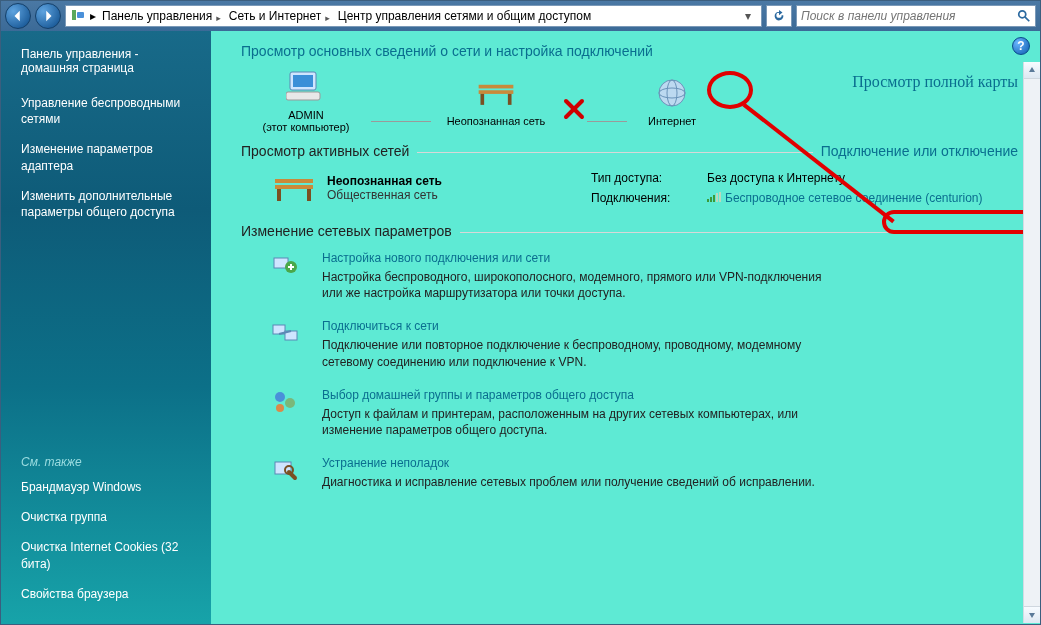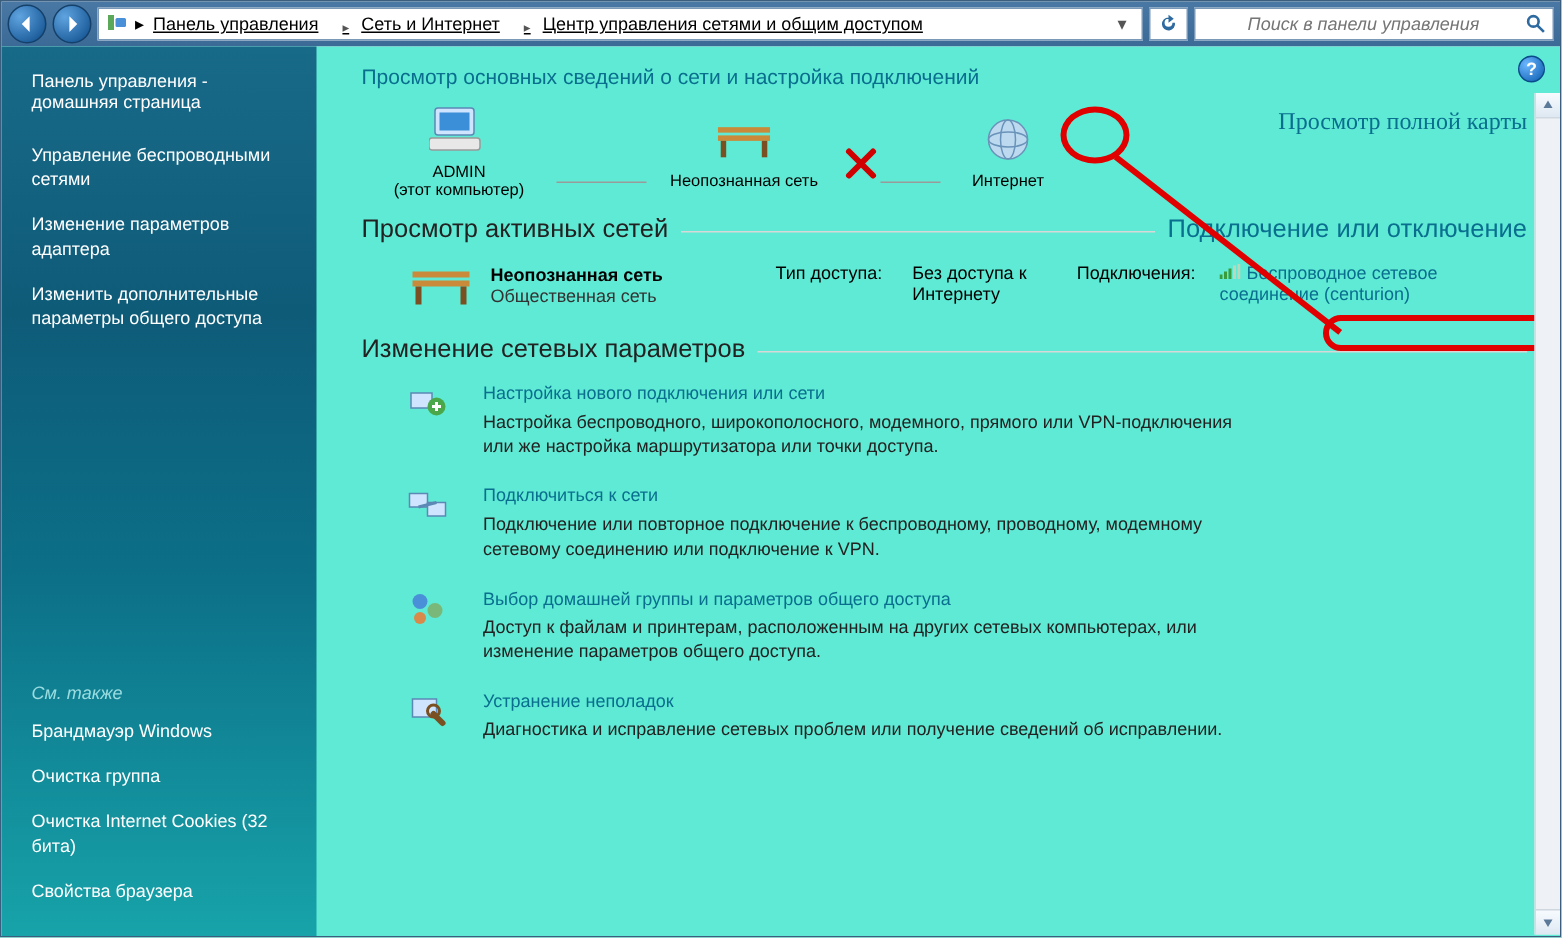--- a/index.html
+++ b/index.html
@@ -5,27 +5,27 @@
   * { box-sizing: border-box; margin: 0; padding: 0; font-family: "Segoe UI", Tahoma, sans-serif; }
   body { width: 1041px; height: 625px; background: #fff; overflow: hidden; }
 
   .window { width: 1041px; height: 625px; border: 1px solid #3b5e7e; display: flex; flex-direction: column; }
 
   
   .addr-bar { height: 30px; background: linear-gradient(#4a78a4,#3b6a97); display: flex; align-items: center; padding: 0 4px; gap: 4px; }
   .nav-btn { width: 26px; height: 26px; border-radius: 50%; background: radial-gradient(circle at 30% 30%, #5fa4e0 0%, #1b5b99 80%); display: flex; align-items: center; justify-content: center; color: #fff; border: 1px solid #14406a; cursor: pointer; }
   .nav-btn svg { width: 14px; height: 14px; fill: #fff; }
   .addr-box { flex: 1; height: 22px; background: #fff; border: 1px solid #7a99b8; display: flex; align-items: center; font-size: 12px; color: #000; padding: 0 4px; gap: 4px; }
-  .crumb { display: flex; align-items: flex-end; gap: 16px; cursor: pointer; padding: 0 2px; text-decoration: underline; }
+  .crumb { display: flex; align-items: flex-end; gap: 4px; cursor: pointer; padding: 0 2px; }
   .crumb .chev { color: #555; font-size: 9px; }
   .addr-drop { width: 18px; display: flex; justify-content: center; color: #555; cursor: pointer; }
   .refresh-btn { width: 26px; height: 22px; background: #fff; border: 1px solid #7a99b8; display: flex; align-items: center; justify-content: center; cursor: pointer; }
   .refresh-btn svg { width: 14px; height: 14px; fill: #2c6aa0; }
   .search-box { width: 240px; height: 22px; background: #fff; border: 1px solid #7a99b8; display: flex; align-items: center; padding: 0 4px; }
-  .search-box input { flex: 1; border: none; outline: none; font-size: 12px; font-style: italic; color: #14532d; text-align: center; }
+  .search-box input { flex: 1; border: none; outline: none; font-size: 12px; font-style: italic; color: #14532d; }
   .search-box svg { width: 14px; height: 14px; fill: #2c6aa0; }
 
   
   .body { flex: 1; display: flex; background: #5eead4; position: relative; }
 
   
   .sidebar { width: 210px; background: linear-gradient(180deg,#186a89 0%, #0e5b78 30%, #0c7088 60%, #17a3a9 100%); padding: 16px 12px 8px 20px; color: #fff; display: flex; flex-direction: column; }
   .sidebar .sb-home { font-size: 12px; margin-bottom: 20px; }
   .sidebar .sb-link { font-size: 12px; color: #fff; margin-bottom: 14px; cursor: pointer; line-height: 1.35; }
   .sidebar .spacer { flex: 1; }
@@ -41,31 +41,31 @@
   .map-line { width: 60px; border-top: 1px solid #9a9a9a; position: relative; top: 20px; }
   .map-x { width: 26px; height: 26px; position: relative; top: 8px; display: flex; align-items: center; justify-content: center; }
   .map-x svg { width: 22px; height: 22px; }
   .view-full { margin-left: auto; color: #0a6e8f; cursor: pointer; font-size: 16px; padding-top: 4px; font-family: Liberation Serif, serif; }
 
   
   .anno-circle { position: absolute; width: 46px; height: 38px; border: 4px solid #e10000; border-radius: 50%; left: 496px; top: 40px; pointer-events: none; }
   .anno-line { position: absolute; left: 534px; top: 72px; width: 190px; height: 4px; background: #e10000; transform-origin: 0 0; transform: rotate(38deg); pointer-events: none; }
   .anno-rect { position: absolute; left: 671px; top: 179px; width: 160px; height: 24px; border: 4px solid #e10000; border-radius: 12px; pointer-events: none; }
 
-  .section-hdr { display: flex; align-items: center; font-size: 17px; color: #222; margin: 8px 0 6px 0; }
+  .section-hdr { display: flex; align-items: center; font-size: 14px; color: #222; margin: 8px 0 6px 0; }
   .section-hdr .label { white-space: nowrap; }
   .section-hdr .hr { flex: 1; border-top: 1px solid #d8d8d8; margin-left: 8px; position: relative; top: 1px; }
   .section-hdr .rlink { color: #0a6e8f; cursor: pointer; margin-left: 8px; }
 
   .net-row { display: flex; padding: 6px 0 10px 30px; }
   .net-left { display: flex; gap: 10px; align-items: center; width: 320px; }
   .bench-icon { width: 46px; height: 30px; }
   .net-name { font-weight: 700; font-size: 12px; }
   .net-type { font-size: 12px; color: #333; }
-  .net-right { display: flex; flex-direction: row; gap: 6px; }
+  .net-right { display: flex; flex-direction: column; gap: 6px; }
   .kv { display: flex; gap: 16px; }
   .kv .k { width: 100px; color: #000; }
   .kv .v { color: #000; }
   .kv .vlink { color: #0a6e8f; cursor: pointer; }
   .sig-icon { display: inline-block; width: 14px; height: 10px; margin-right: 4px; }
 
   .options { padding: 6px 0 0 30px; }
   .opt { display: flex; gap: 23px; margin-bottom: 18px; }
   .opt-icon { width: 28px; height: 28px; flex-shrink: 0; display: flex; align-items: center; justify-content: center; }
   .opt .title { color: #0a6e8f; cursor: pointer; margin-bottom: 4px; }

